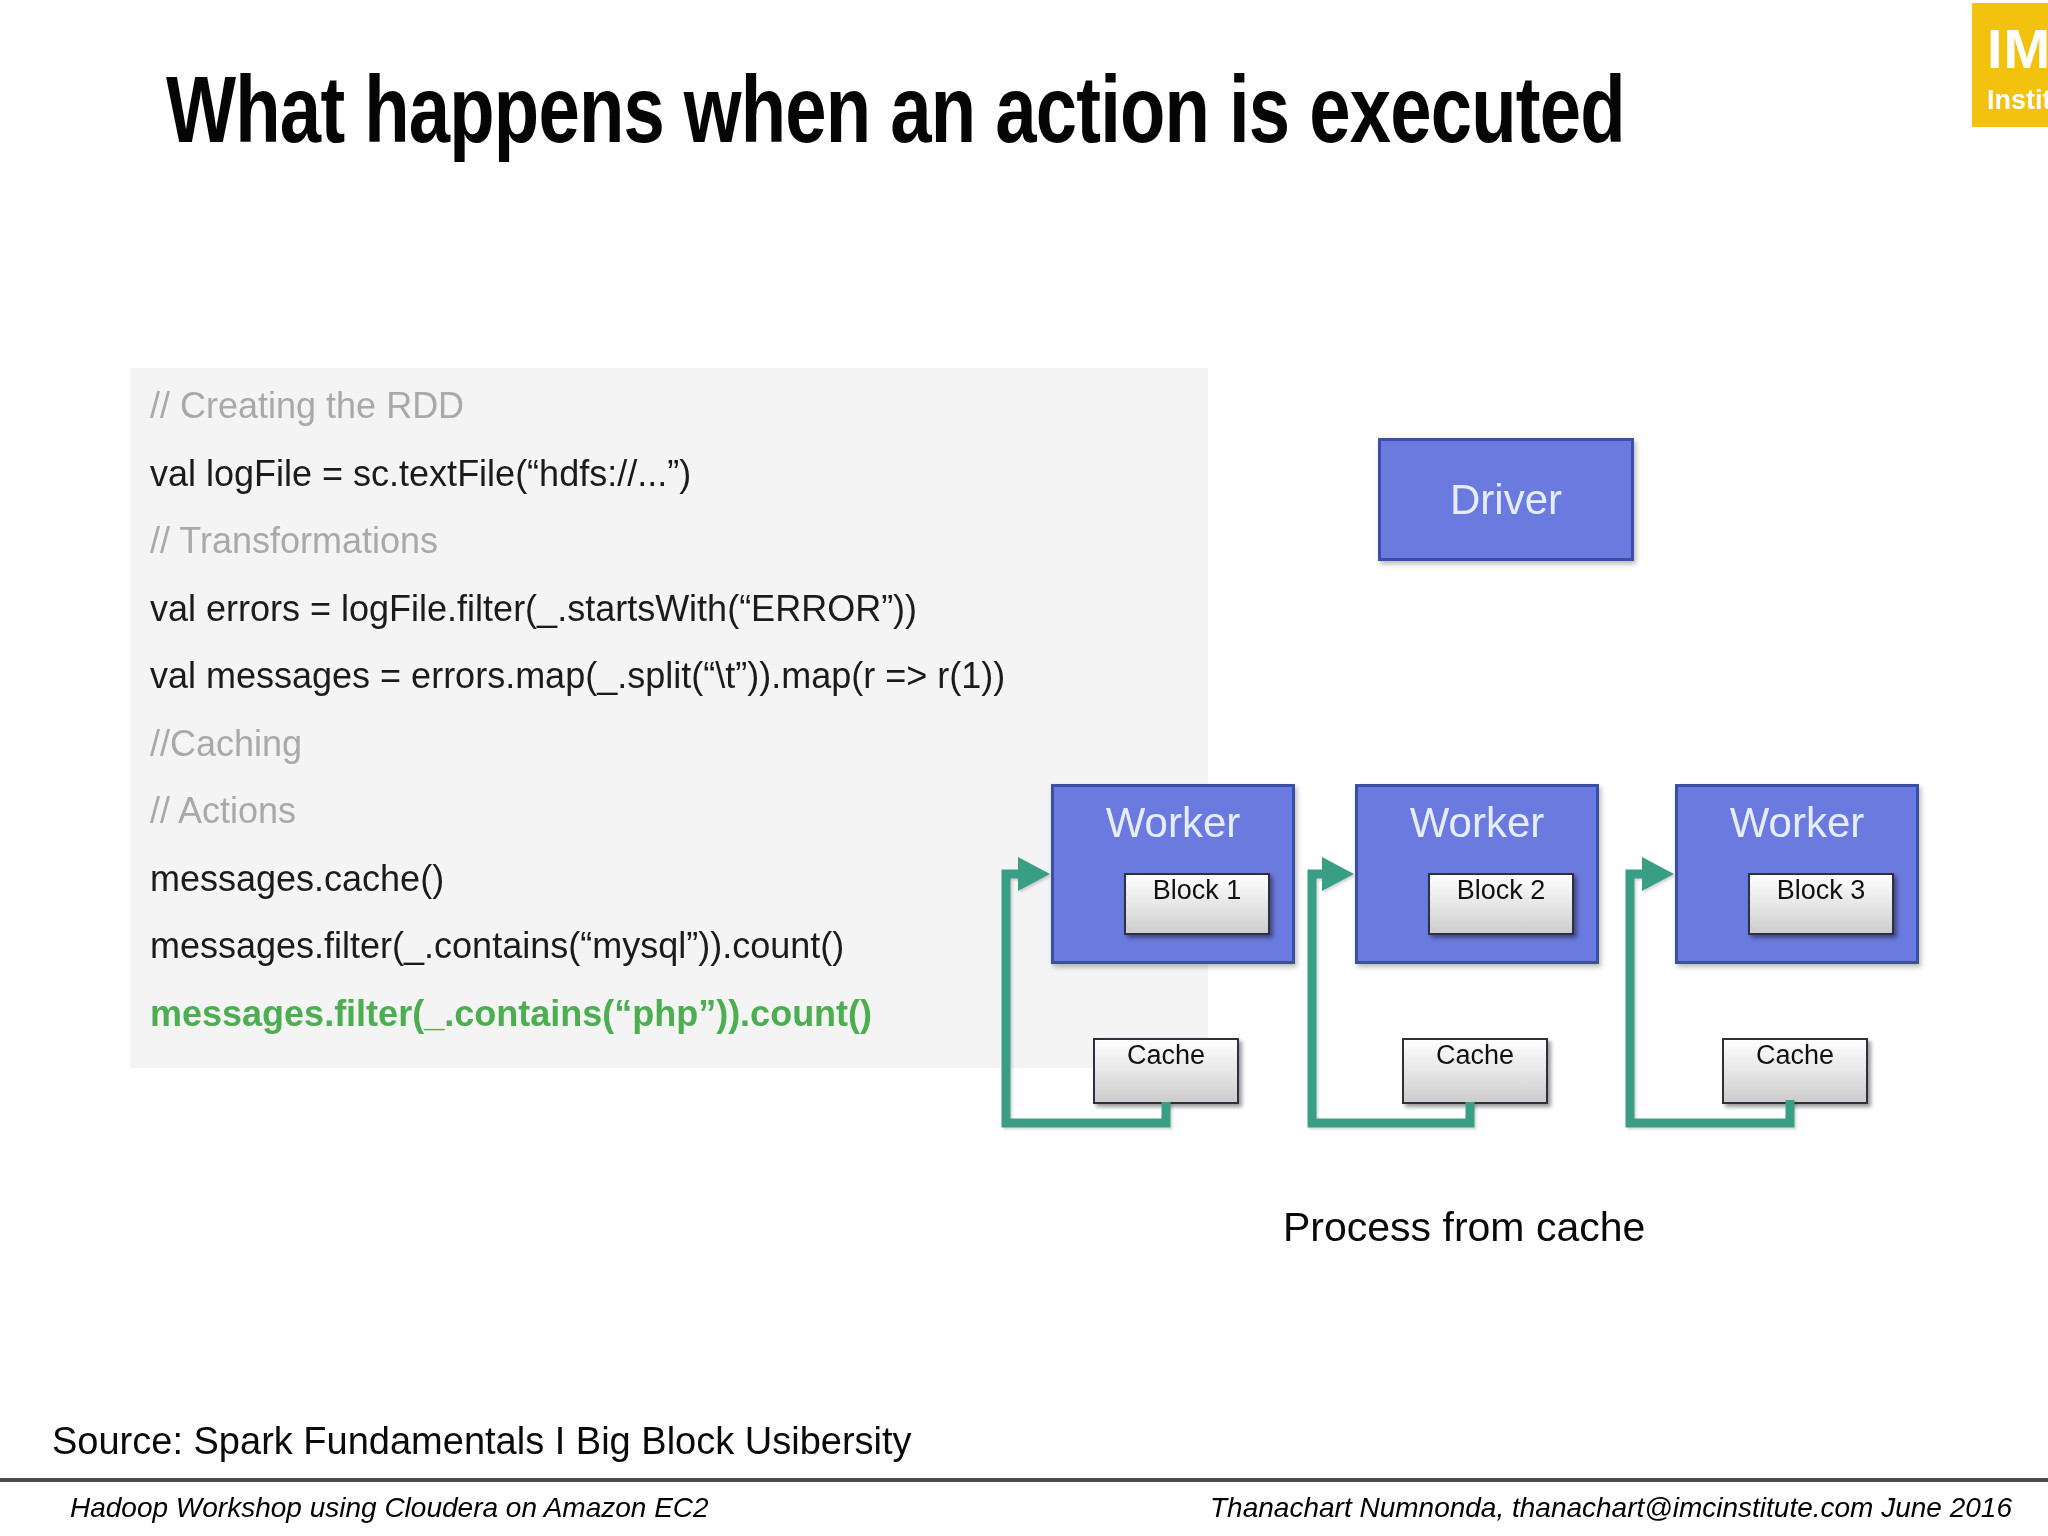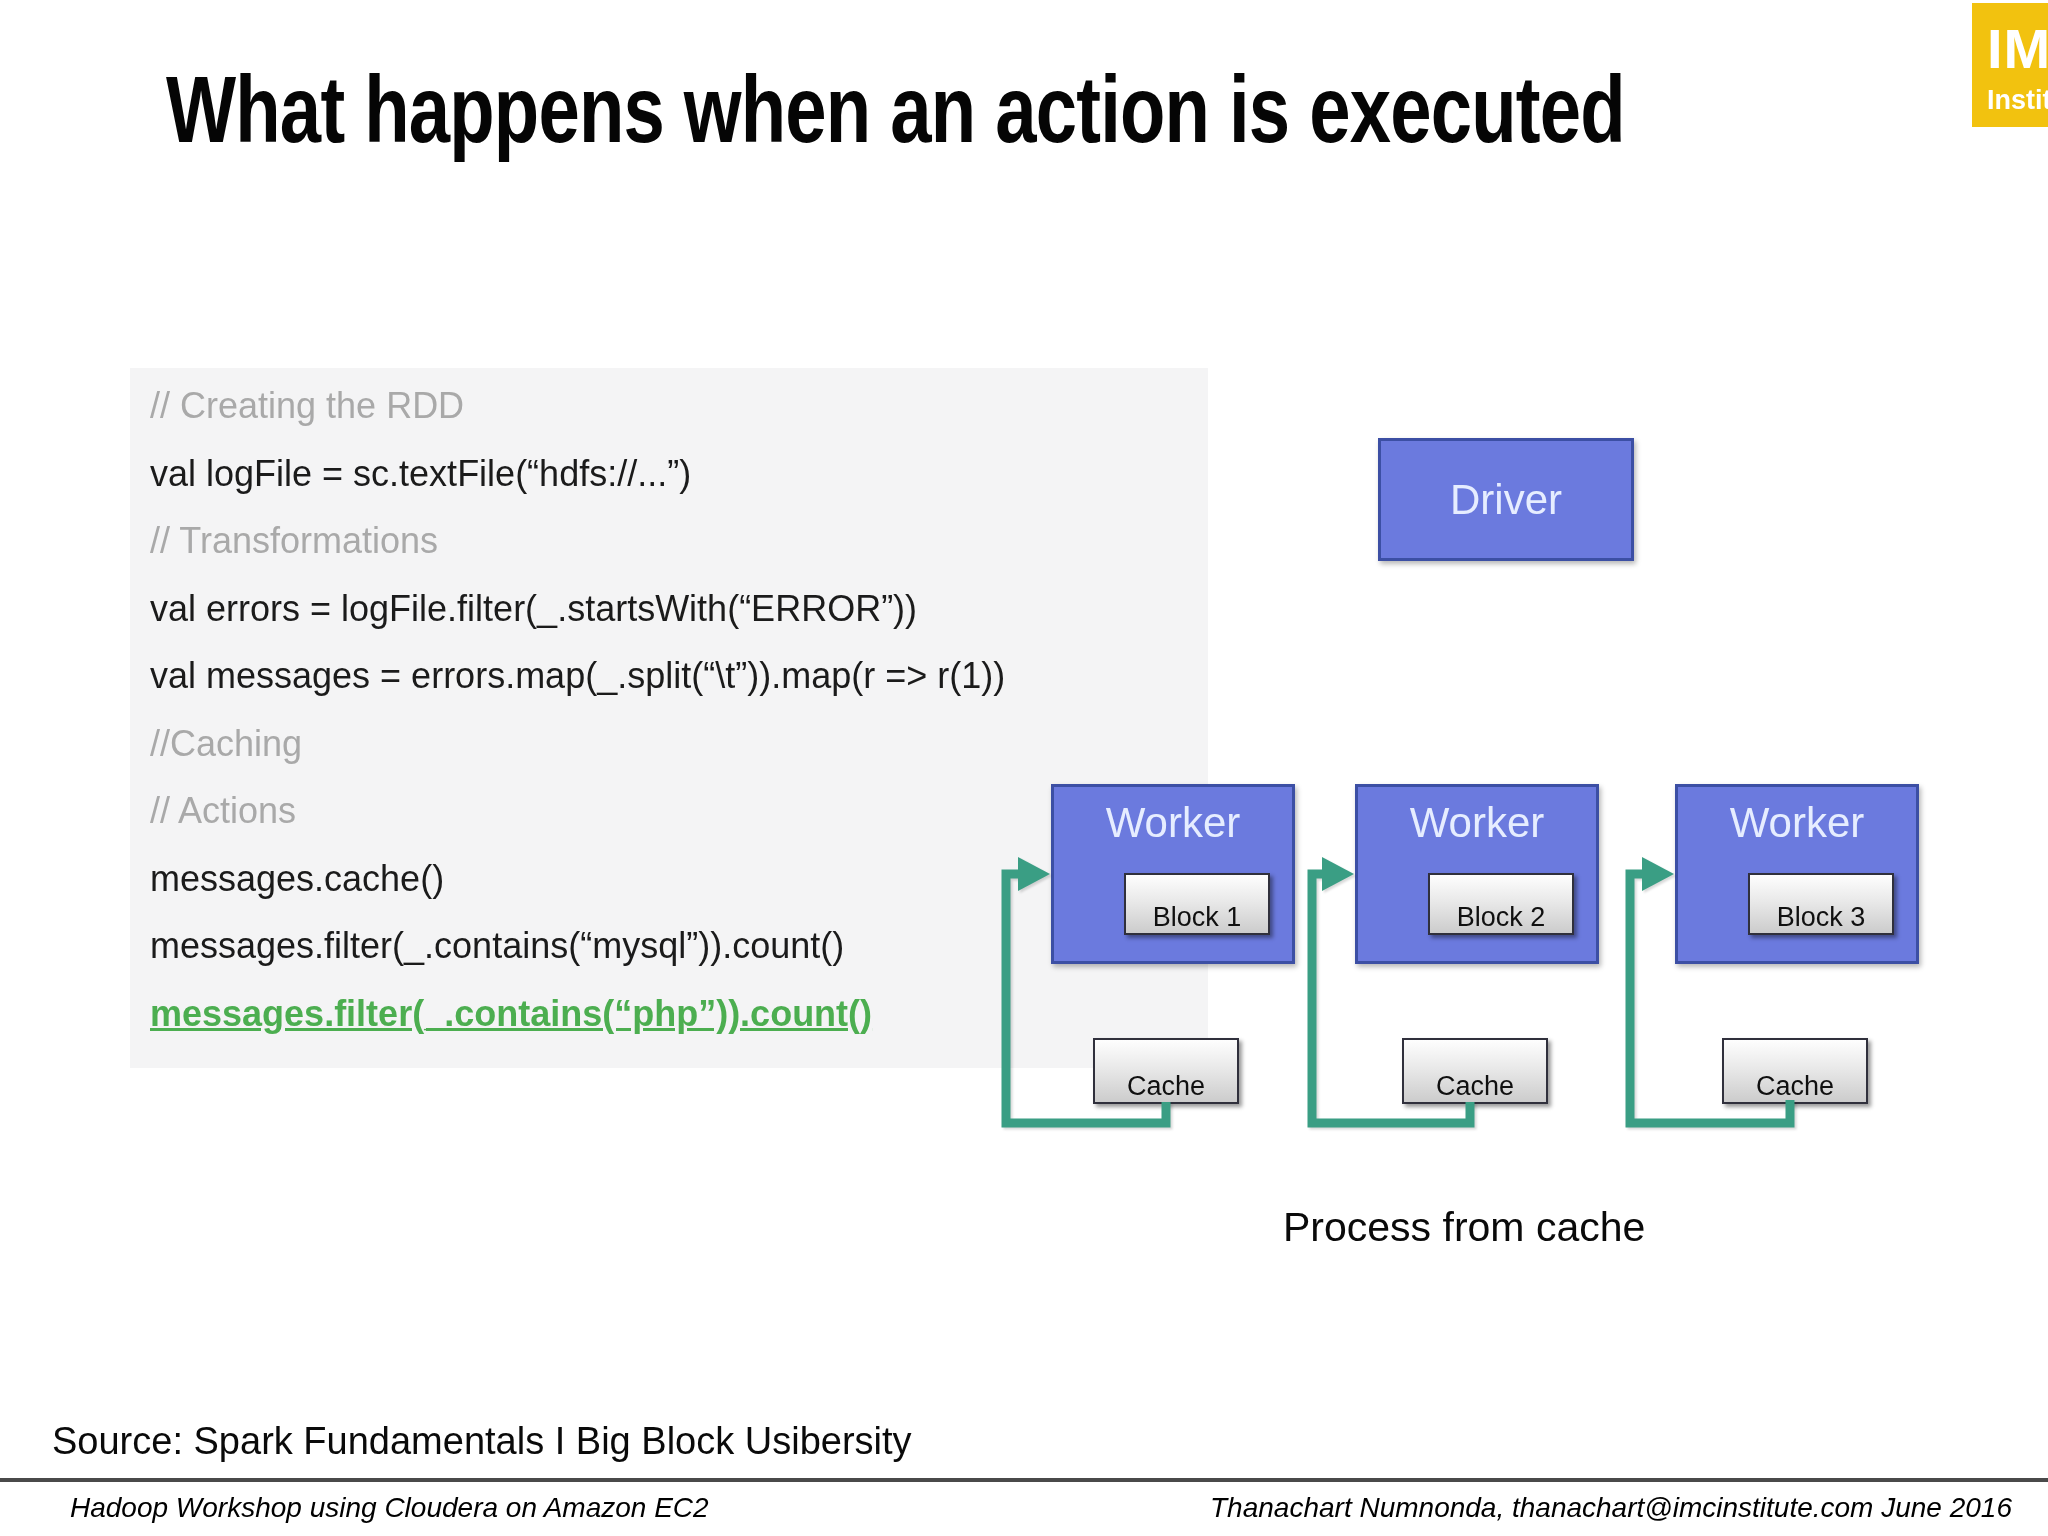--- a/index.html
+++ b/index.html
@@ -22,35 +22,35 @@
   .logo svg{position:absolute;right:0;top:0;}
 
   
   .code-panel{left:130px;top:368px;width:1078px;height:700px;background:#f4f4f5;}
 
   
   .code-block{left:150px;top:372px;font-size:36px;}
   .code-line{height:67.5px;line-height:67.5px;white-space:nowrap;}
   .code-line.comment{color:var(--comment-gray,#a9a9a9);}
   .code-line.code{color:#1b1b1b;}
-  .code-line.highlight{color:var(--code-highlight,#4cae50);font-weight:bold;text-decoration:underline;}
+  .code-line.highlight{color:var(--code-highlight,#4cae50);font-weight:bold;}
 
   
   .bluebox{
     position:absolute;background:var(--box-fill,#6b7ade);border:3px solid var(--box-border,#3c4fa4);
     box-shadow:2px 3px 5px rgba(0,0,0,.28);color:var(--box-text,#e4ecff);box-sizing:border-box;
   }
   .driver{left:1378px;top:438px;width:256px;height:123px;display:flex;align-items:center;justify-content:center;font-size:42px;}
   .worker{width:244px;height:180px;top:784px;font-size:42px;text-align:center;}
   .worker .wlabel{display:block;margin-top:12px;}
   .worker-1{left:1051px;} .worker-2{left:1355px;} .worker-3{left:1675px;}
   .graybox{
     position:absolute;background:linear-gradient(180deg,#fefefe 0%,#e9e9e9 45%,#cccccc 100%);
     border:2px solid #30303c;box-shadow:3px 3px 4px rgba(0,0,0,.40);
-    display:flex;align-items:flex-end;justify-content:center;font-size:27px;color:#101010;box-sizing:border-box;
+    display:flex;align-items:flex-start;justify-content:center;font-size:27px;color:#101010;box-sizing:border-box;
   }
   .block{left:70px;top:86px;width:146px;height:62px;}
   .cache{top:1038px;width:146px;height:66px;}
   .cache-1{left:1093px;} .cache-2{left:1402px;} .cache-3{left:1722px;}
 
   .diagram-caption{left:1283px;top:1204px;font-size:41px;color:#0a0a0a;white-space:nowrap;}
 
   
   svg.arrows{left:0;top:0;pointer-events:none;}
   .arrow-path{stroke:var(--arrow-green,#3a9e84);stroke-width:9;fill:none;stroke-linejoin:miter;stroke-linecap:butt;

